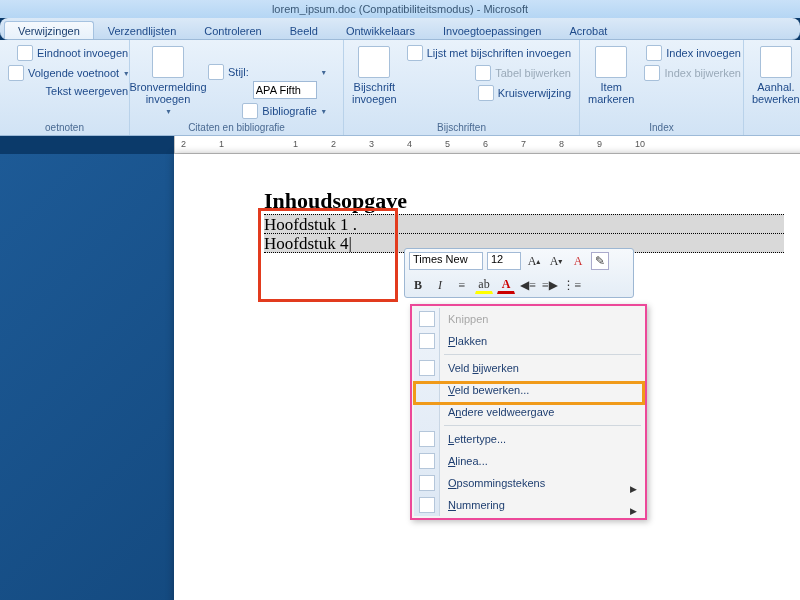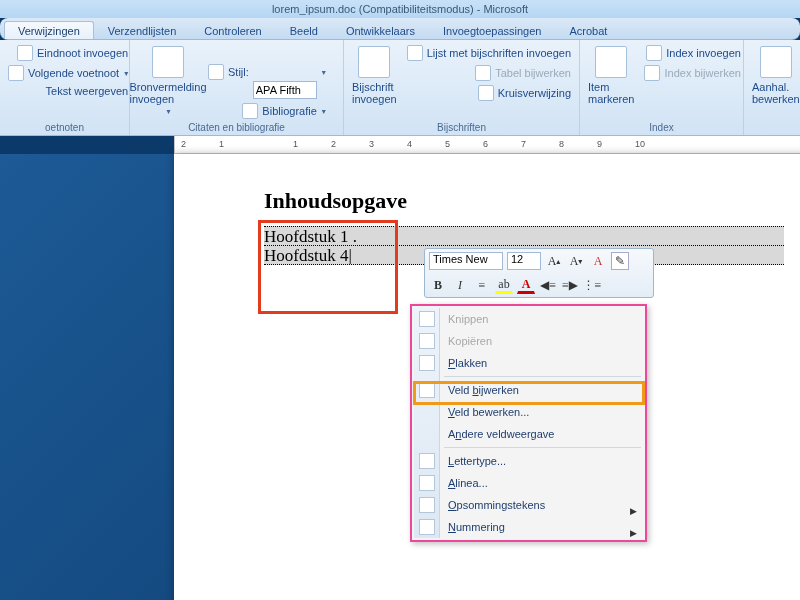--- a/index.html
+++ b/index.html
@@ -69,20 +69,21 @@
     padding-bottom: 2px;
   }
   .btn-lg {
     width: 64px;
     display: flex;
     flex-direction: column;
     align-items: center;
     gap: 3px;
     padding: 2px;
     color: #1e4a8a;
+    text-align: center;
     line-height: 1.1;
   }
   .btn-sm {
     display: flex;
     align-items: center;
     gap: 4px;
     padding: 1px 2px;
     color: #1e4a8a;
     white-space: nowrap;
   }
@@ -133,21 +134,21 @@
     left: 174px; top: 0;
     width: 700px; height: 500px;
     background: #fff;
     box-shadow: 0 0 8px rgba(0,0,0,0.3);
     padding: 34px 90px 20px 90px;
   }
   .page h1 {
     font-family: "Times New Roman", serif;
     font-size: 22px;
     font-weight: bold;
-    margin-bottom: 12px;
+    margin-bottom: 0;
   }
   .toc {
     font-family: "Times New Roman", serif;
     font-size: 17px;
     position: relative;
   }
   .toc-line {
     background: #d9d9d9;
     border-top: 1px dotted #000;
     border-bottom: 1px dotted #000;
@@ -160,21 +161,21 @@
     position: absolute;
     left: -6px; top: -6px;
     width: 140px; height: 94px;
     border: 3px solid #e23b1e;
     pointer-events: none;
   }
 
   
   .mini-toolbar {
     position: absolute;
-    top: 248px; left: 424px;
+    top: 248px; left: 404px;
     width: 230px;
     background: linear-gradient(#f6f9fc, #e4edf6);
     border: 1px solid #9db7d3;
     border-radius: 3px;
     padding: 3px 4px;
     display: flex;
     flex-wrap: wrap;
     gap: 3px 4px;
     align-items: center;
   }
@@ -410,21 +411,20 @@
     </div>
   <div class="ib">◀≡</div>
   <div class="ib">≡▶</div>
   <div class="ib">⋮≡</div>
 </div>
 
 <div class="context-menu">
   <div class="strip"></div>
   <div id="cm-items">
       <div class="cm-item disabled"><span class="cm-ico"></span>Knippen</div>
-      <div class="cm-item disabled"><span class="cm-ico"></span>Kopiëren</div>
       <div class="cm-item"><span class="cm-ico"></span><span class="u">P</span>lakken</div>
       <div class="cm-sep"></div>
       <div class="cm-item"><span class="cm-ico"></span>Veld <span class="u">b</span>ijwerken</div>
       <div class="cm-item"><span class="u">V</span>eld bewerken...</div>
       <div class="cm-item">A<span class="u">n</span>dere veldweergave</div>
       <div class="cm-sep"></div>
       <div class="cm-item"><span class="cm-ico"></span><span class="u">L</span>ettertype...</div>
       <div class="cm-item"><span class="cm-ico"></span><span class="u">A</span>linea...</div>
       <div class="cm-item"><span class="cm-ico"></span><span class="u">O</span>psommingstekens<span class="arr">▶</span></div>
       <div class="cm-item"><span class="cm-ico"></span><span class="u">N</span>ummering<span class="arr">▶</span></div>

